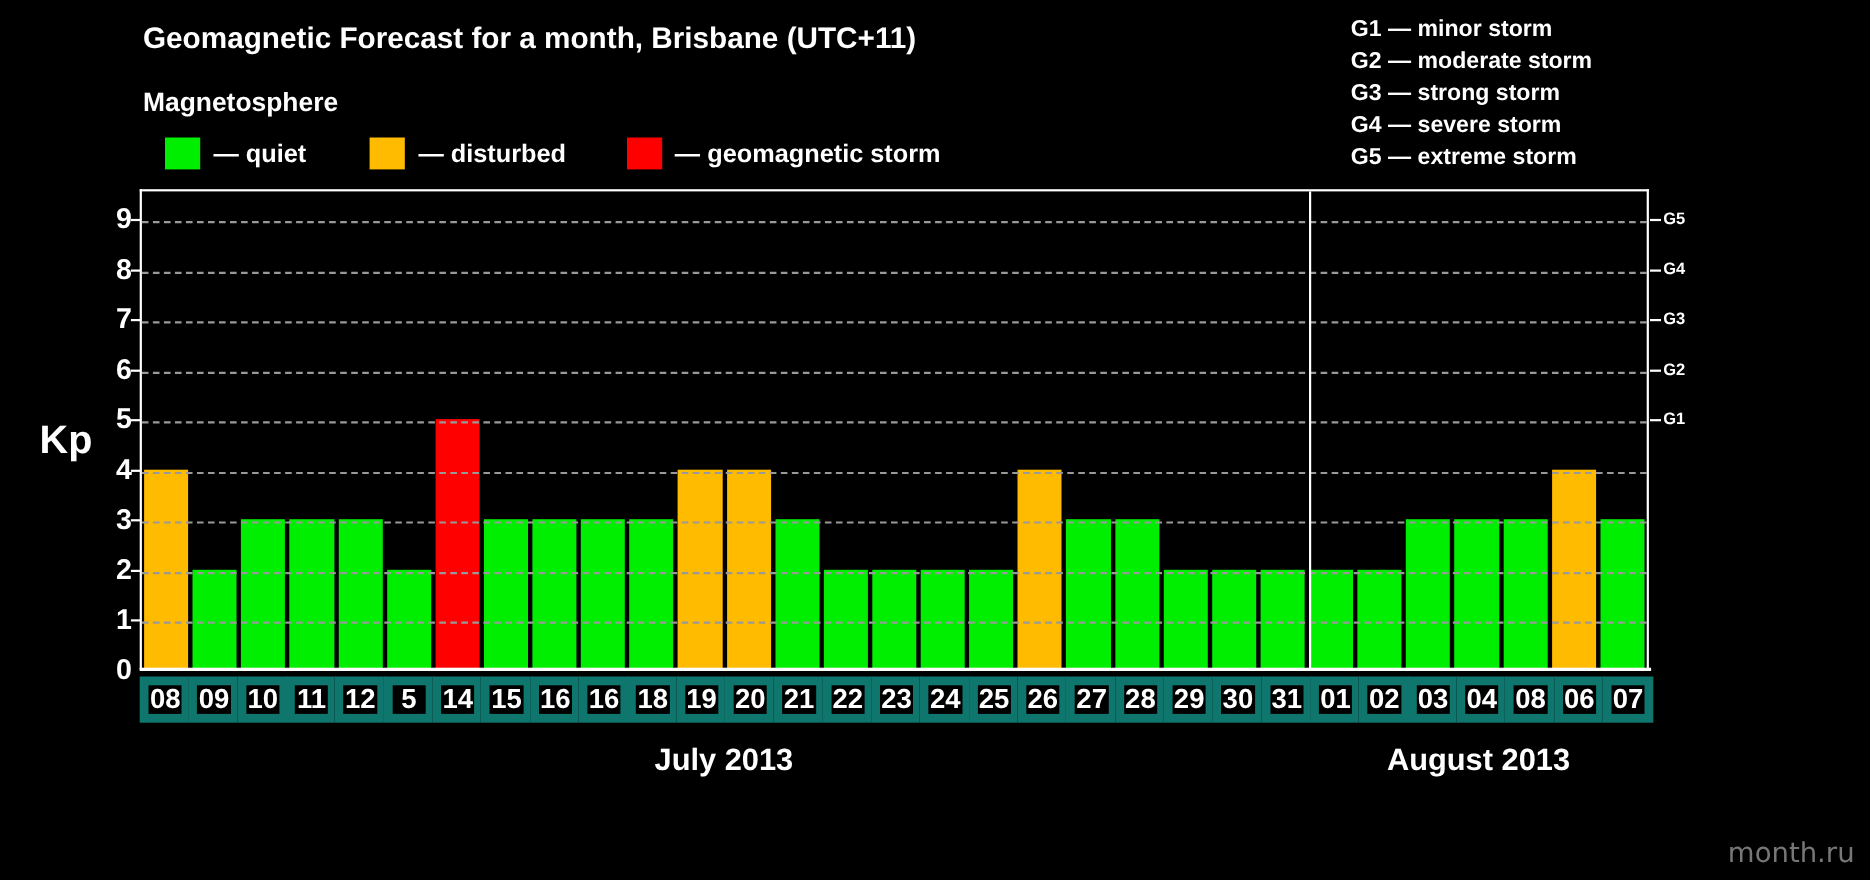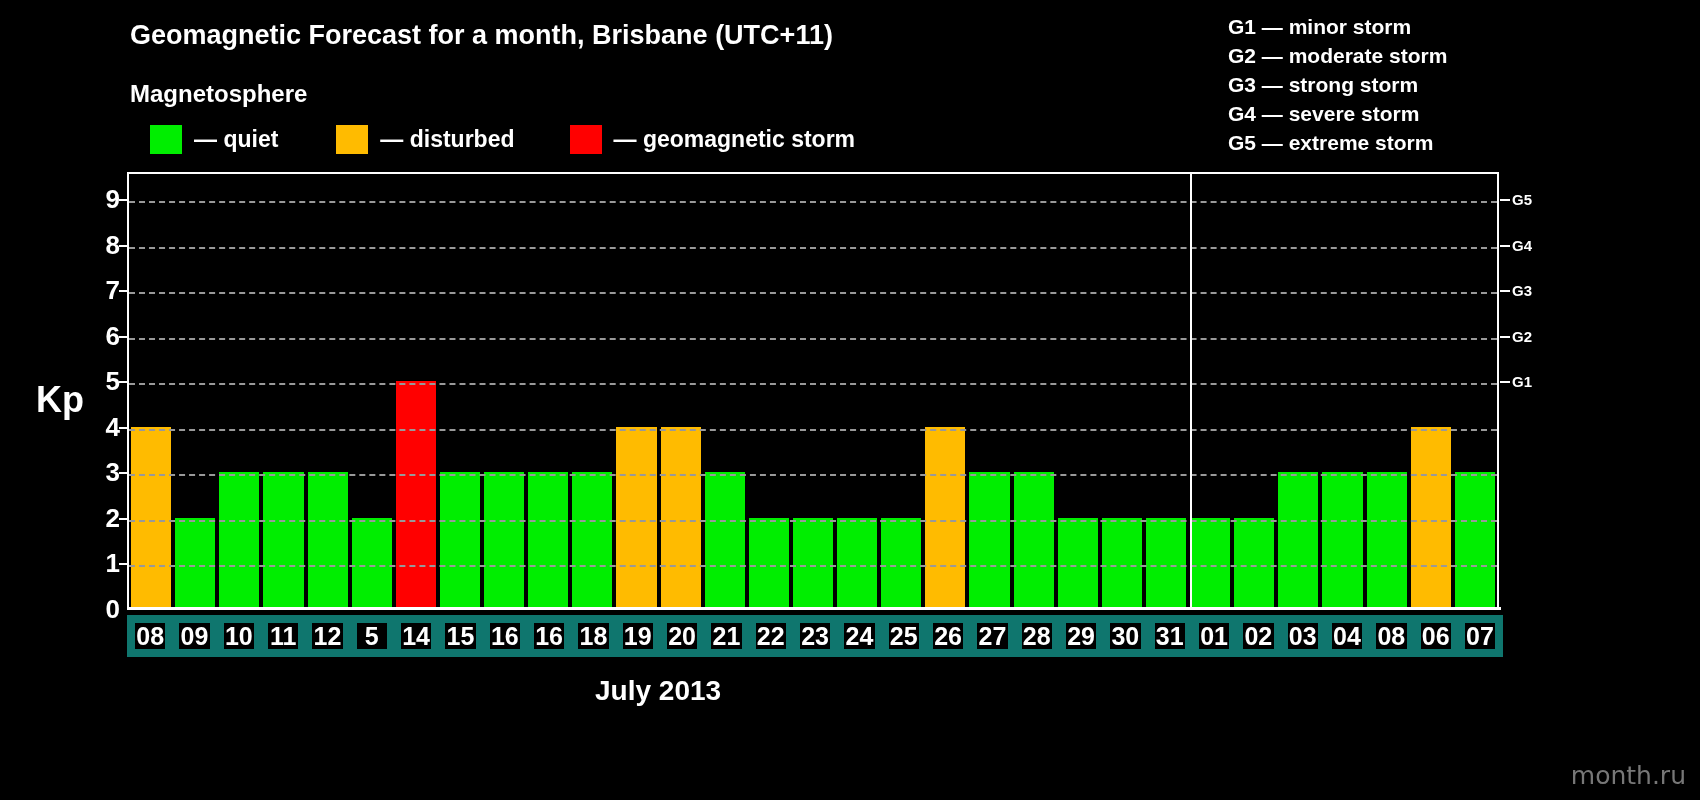--- a/index.html
+++ b/index.html
@@ -352,13 +352,14 @@
     <div class="y-tick-mark" style="top: 335.875px;"></div>
     <div class="y-tick-mark" style="top: 290.354px;"></div>
     <div class="y-tick-mark" style="top: 244.833px;"></div>
     <div class="y-tick-mark" style="top: 199.312px;"></div>
     <div class="g-tick-mark" style="top: 381.396px;"></div>
     <div class="g-tick-mark" style="top: 335.875px;"></div>
     <div class="g-tick-mark" style="top: 290.354px;"></div>
     <div class="g-tick-mark" style="top: 244.833px;"></div>
     <div class="g-tick-mark" style="top: 199.312px;"></div>
     <div class="month-label" id="month-label-0" style="left: 127px; width: 1062.19px;">July 2013</div>
+    <div class="month-label" id="month-label-1" style="left: 1189.19px; width: 309.806px;">August 2013</div>
   </div>
 
 </body></html>

